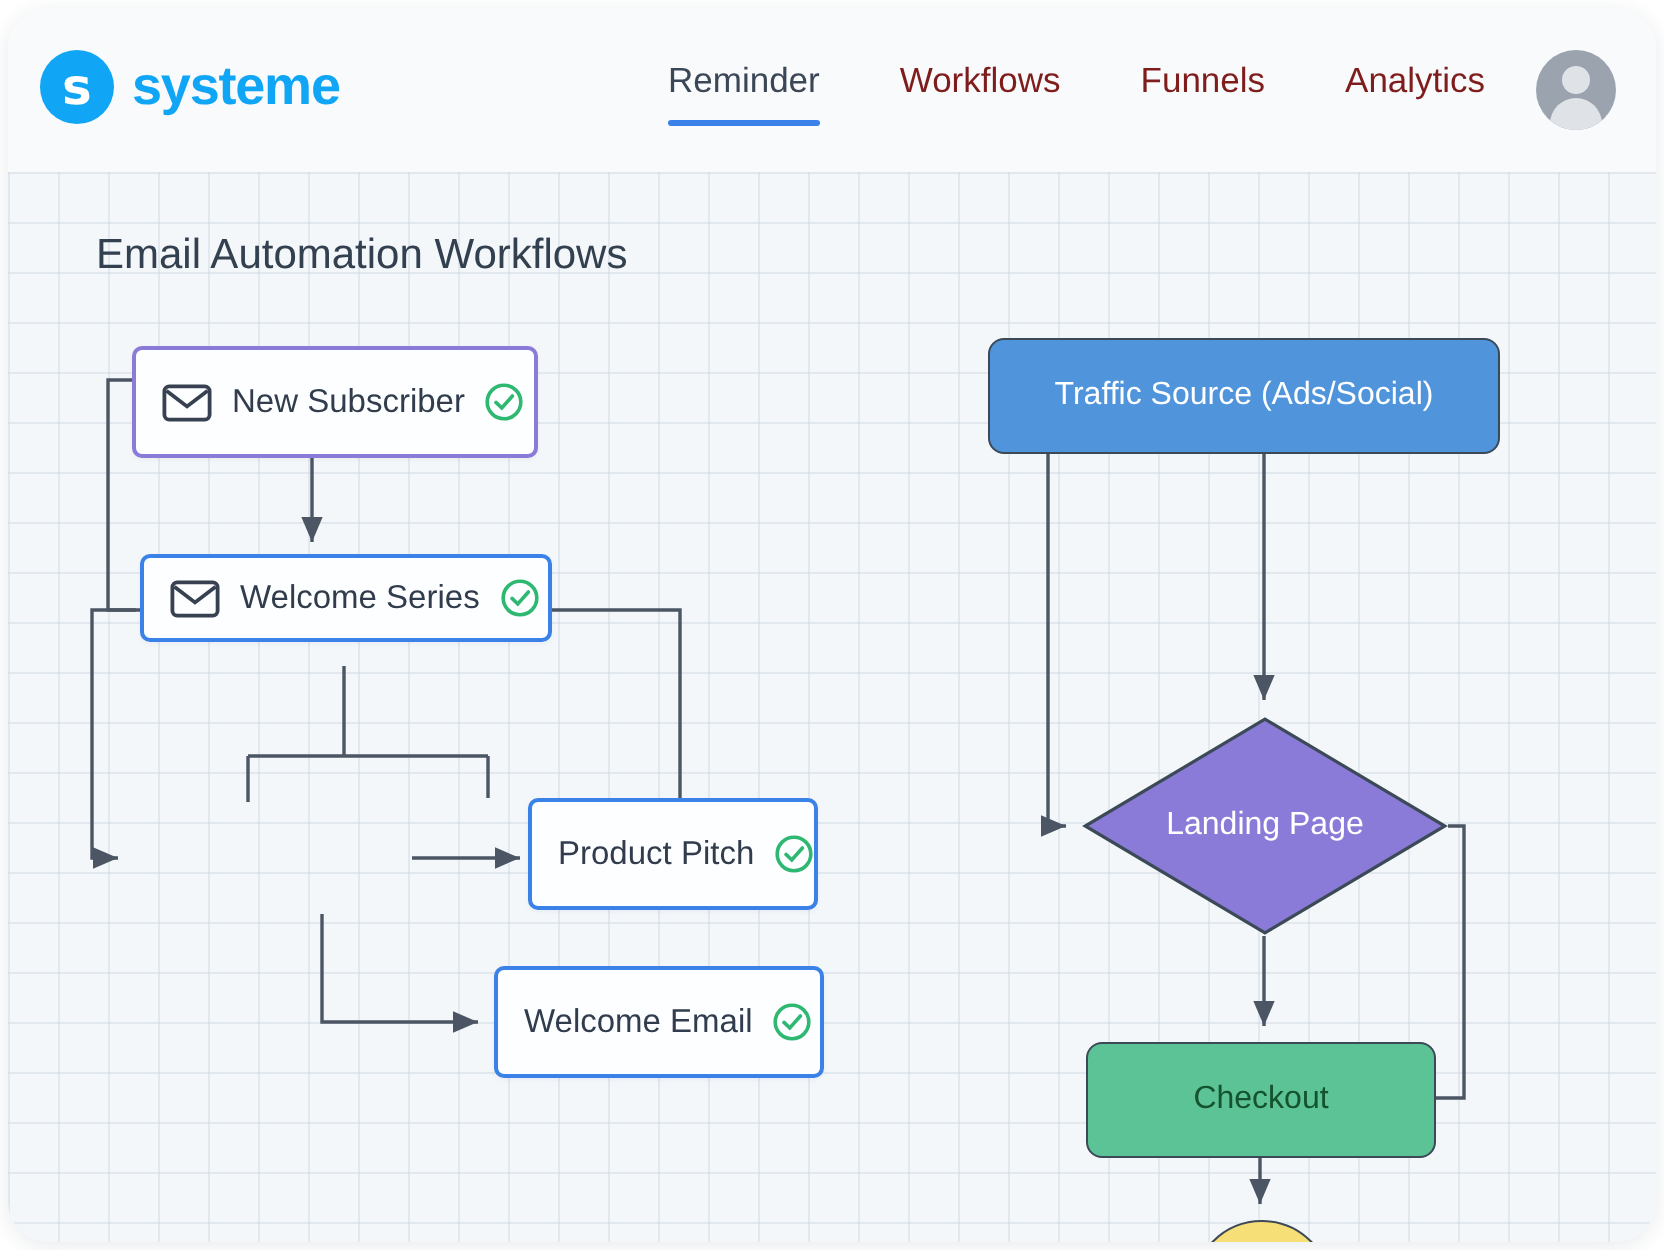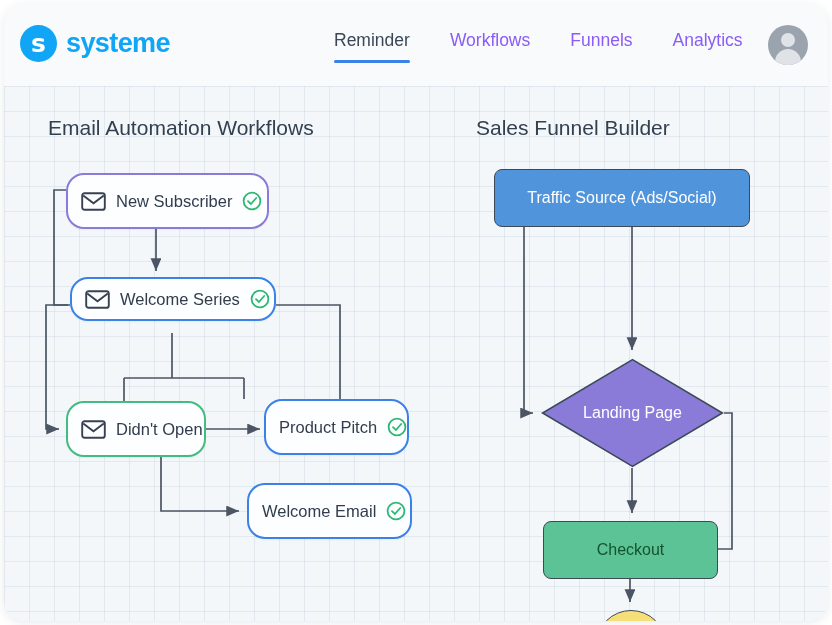--- a/index.html
+++ b/index.html
@@ -22,21 +22,21 @@
   #logo-mark{
     width:37px;height:37px;border-radius:50%;background:#10a5f5;
     display:flex;align-items:center;justify-content:center;
     color:#fff;font-size:25px;font-weight:bold;font-family:"DejaVu Sans",sans-serif;
     line-height:1;
   }
   #logo-text{color:#10a5f5;font-size:27px;font-weight:bold;letter-spacing:-0.6px;}
 
   #nav{position:absolute; left:330px; top:26px; display:flex; align-items:flex-start; gap:40px;}
   .nav-item{
-    font-size:17.5px;color:#8b5cf6;padding-bottom:12px; position:relative; cursor:pointer;
+    font-size:17.5px;color:#7f1d1d;padding-bottom:12px; position:relative; cursor:pointer;
     white-space:nowrap;
   }
   .nav-item.active{color:#3b4657;}
   .nav-item.active:after{
     content:""; position:absolute; left:0; right:0; bottom:0; height:3px;
     background:#3b82e8; border-radius:2px;
   }
   #avatar{
     position:absolute; left:764px; top:21px; width:40px;height:40px;border-radius:50%;
     background:#9aa3ae; overflow:hidden;
@@ -57,21 +57,21 @@
 
   .panel-title{
     position:absolute; font-size:21px; color:#32404f; white-space:nowrap;
   }
   #title-left{left:44px; top:30px;}
   #title-right{left:472px; top:30px;}
 
   
   .node{
     position:absolute; box-sizing:border-box;
-    background:#fdfeff; border-radius:18px; border:2px solid #3b82e8;
+    background:#fdfeff; border-radius:5px; border:2px solid #3b82e8;
     display:flex; align-items:center; gap:10px;
     padding:0 13px; z-index:3;
     box-shadow:0 1px 2px rgba(30,45,70,.05);
     justify-content:space-between;
   }
   .node .label{font-size:16.5px;color:#313d4d;white-space:nowrap;}
   .node.purple{border-color:#8b7bd8;}
   .node.green{border-color:#43bd7f;}
   .env{width:25px;height:19px;flex:0 0 auto;}
   .check{width:20px;height:20px;flex:0 0 auto;}
@@ -135,21 +135,20 @@
 
     <div id="avatar">
       <div class="head"></div>
       <div class="body"></div>
     </div>
   </div>
 
   <div id="canvas">
 
     <div class="panel-title" id="title-left">Email Automation Workflows</div>
-    <div class="panel-title" id="title-right">Sales Funnel Builder</div>
 
     <svg id="svg-layer">
       <defs>
         <marker id="arrow" markerWidth="9" markerHeight="9" refX="7.5" refY="3.2" orient="auto">
           <path d="M0,0 L7.5,3.2 L0,6.4 z" fill="#4b5563"></path>
         </marker>
       </defs>
       <g stroke="#4b5563" stroke-width="1.7" fill="none">
 
         <path d="M152,143 L152,185" marker-end="url(#arrow)"></path>
@@ -201,27 +200,20 @@
         <rect x="1.2" y="1.2" width="22.6" height="16.6" rx="2.4" fill="none" stroke="#374151" stroke-width="1.9"></rect>
         <path d="M2.2,3.4 L12.5,11.2 L22.8,3.4" fill="none" stroke="#374151" stroke-width="1.9"></path>
       </svg>
       <span class="label">Welcome Series</span>
       <svg class="check" viewBox="0 0 20 20">
         <circle cx="10" cy="10" r="8.4" fill="none" stroke="#2eb872" stroke-width="1.8"></circle>
         <path d="M6,10.2 L8.9,13 L14.2,7" fill="none" stroke="#2eb872" stroke-width="1.8" stroke-linecap="round"></path>
       </svg>
     </div>
 
-    <div class="node green" id="n-didnt-open">
-      <svg class="env" viewBox="0 0 25 19">
-        <rect x="1.2" y="1.2" width="22.6" height="16.6" rx="2.4" fill="none" stroke="#374151" stroke-width="1.9"></rect>
-        <path d="M2.2,3.4 L12.5,11.2 L22.8,3.4" fill="none" stroke="#374151" stroke-width="1.9"></path>
-      </svg>
-      <span class="label">Didn't Open</span>
-    </div>
 
     <div class="node" id="n-product-pitch">
       <span class="label">Product Pitch</span>
       <svg class="check" viewBox="0 0 20 20">
         <circle cx="10" cy="10" r="8.4" fill="none" stroke="#2eb872" stroke-width="1.8"></circle>
         <path d="M6,10.2 L8.9,13 L14.2,7" fill="none" stroke="#2eb872" stroke-width="1.8" stroke-linecap="round"></path>
       </svg>
     </div>
 
     <div class="node" id="n-reminder-email">

